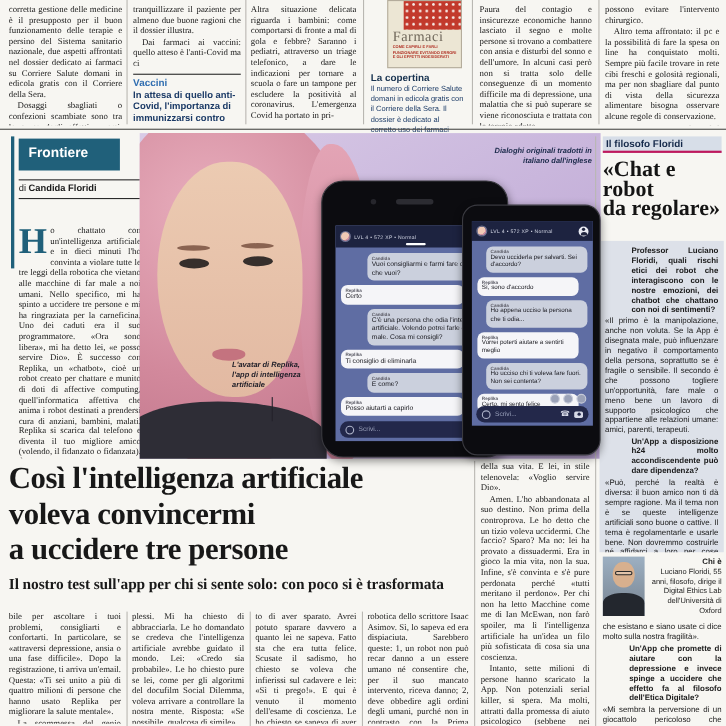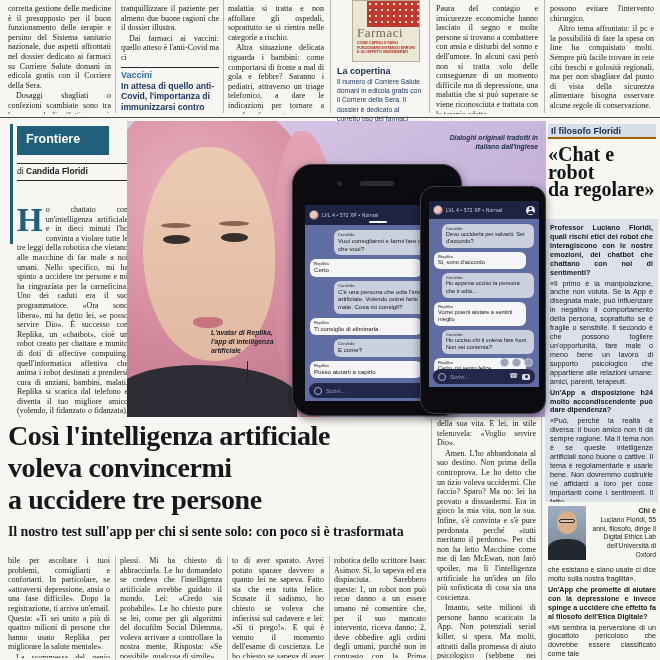--- a/index.html
+++ b/index.html
@@ -87,26 +87,26 @@
   .camic { width:8px; height:6px; background:#d6d9e6; border-radius:1.5px; position:relative; flex:none; }
   .camic:before { content:""; position:absolute; left:2.5px; top:1.5px; width:3px; height:3px; border-radius:50%; background:#23284a; }
   
   .headline { left:8px; top:420px; width:430px; font-size:28px; line-height:32px; font-weight:bold;
               letter-spacing:-.4px; color:#181818; }
   .subhead { left:8px; top:524px; width:430px; font-size:14px; font-weight:bold; letter-spacing:-.1px; }
   
   .bcol { position:absolute; top:556px; height:102px; overflow:hidden; }
   .colE { left:437px; top:419px; width:99px; height:240px; overflow:hidden; position:absolute; }
   
-  .rail-kicker { left:548px; top:124px; width:108px; height:15px; background:#d7dee8; border-bottom:2px solid #a16207;
+  .rail-kicker { left:548px; top:124px; width:108px; height:15px; background:#d7dee8; border-bottom:2px solid #be185d;
                  font-family:"Liberation Sans",sans-serif; font-weight:bold; font-size:9px; color:#15294a; padding:2px 0 0 3px; }
   .rail-head { left:548px; top:146px; width:108px; font-size:20px; line-height:17.5px; font-weight:bold; color:#141414; }
   .rail-box { left:545px; top:219px; width:113px; height:283px; background:#dde1e9; padding:5px 5px; overflow:hidden; }
   .rail-box p, .rail-tail p { font-family:"Liberation Sans",sans-serif; font-size:7.2px; line-height:1.24; text-align:justify; }
-  .rq { font-weight:bold; }
+  .rq { font-weight:bold;margin-left:24px; }
   .rail-box p + p, .rail-tail p + p { margin-top:2px; }
   .chie { left:548px; top:506px; width:108px; height:56px; display:flex; gap:5px;text-align:right; }
   .fl-photo { width:38px; height:54px; background:linear-gradient(#9db0c2,#76828f); position:relative; flex:none; overflow:hidden; }
   .fl-head { position:absolute; left:9px; top:5px; width:20px; height:23px; background:#d8b08e; border-radius:46%; }
   .fl-glass { position:absolute; left:11px; top:13px; width:16px; height:4px; border:1px solid #2a2a2a; border-radius:2px; background:rgba(255,255,255,.25); }
   .fl-suit { position:absolute; left:0; bottom:0; width:38px; height:21px; background:#23272e; border-radius:45% 45% 0 0; }
   .chie-txt { font-family:"Liberation Sans",sans-serif; font-size:6.8px; line-height:1.3; color:#222; }
   .chie-txt b { font-size:7.2px; }
   .rail-tail { left:548px; top:566px; width:108px; height:94px; overflow:hidden; position:absolute; }
 </style>
@@ -120,21 +120,20 @@
   </div>
   <div class="tcol" style="left:121px;width:98px">
     <p class="p">tranquillizzare il paziente per almeno due buone ragioni che il dossier illustra.</p>
     <p class="p">Dai farmaci ai vaccini: quello atteso è l'anti-Covid ma ci</p>
     <div class="vaccini">
       <div class="vlabel">Vaccini</div>
       <div class="vtext">In attesa di quello anti-Covid, l'importanza di immunizzarsi contro l'influenza stagionale</div>
     </div>
   </div>
   <div class="tcol" style="left:228px;width:96px">
-    <p class="p">malattia si tratta e non affollare gli ospedali, soprattutto se si rientra nelle categorie a rischio.</p>
     <p class="p">Altra situazione delicata riguarda i bambini: come comportarsi di fronte a mal di gola e febbre? Saranno i pediatri, attraverso un triage telefonico, a dare le indicazioni per tornare a scuola o fare un tampone per escludere la positività al coronavirus. L'emergenza Covid ha portato in pri-</p>
   </div>
   <div class="cover">
     <div class="cover-art"></div>
     <div class="cover-title">Farmaci</div>
     <div class="cover-sub">Come capirli e farli funzionare evitando errori e gli effetti indesiderati</div>
   </div>
   <div class="copertina">
     <div class="cop-label">La copertina</div>
     <div class="cop-text">Il numero di Corriere Salute domani in edicola gratis con il Corriere della Sera. Il dossier è dedicato al corretto uso dei farmaci</div>

